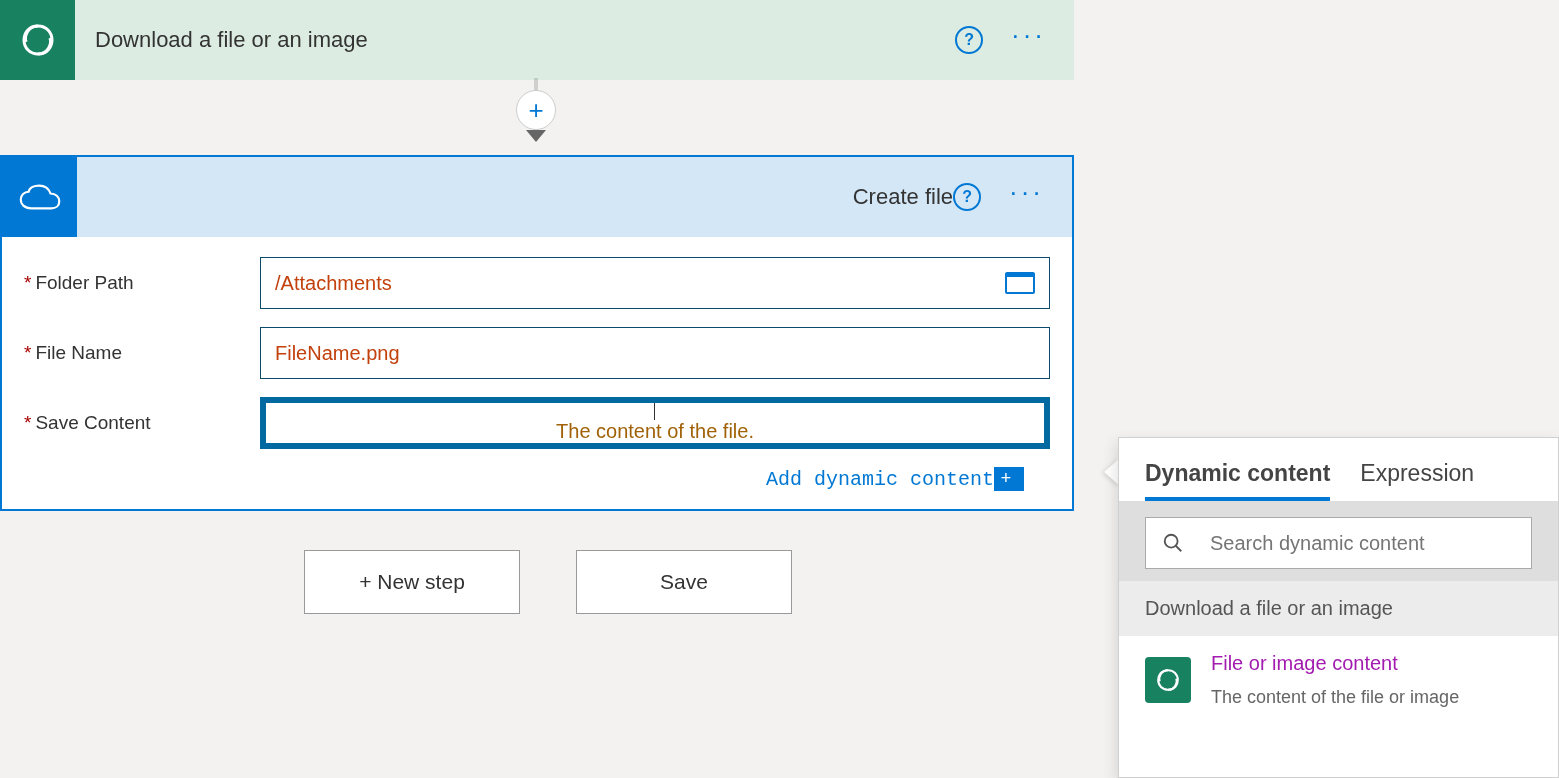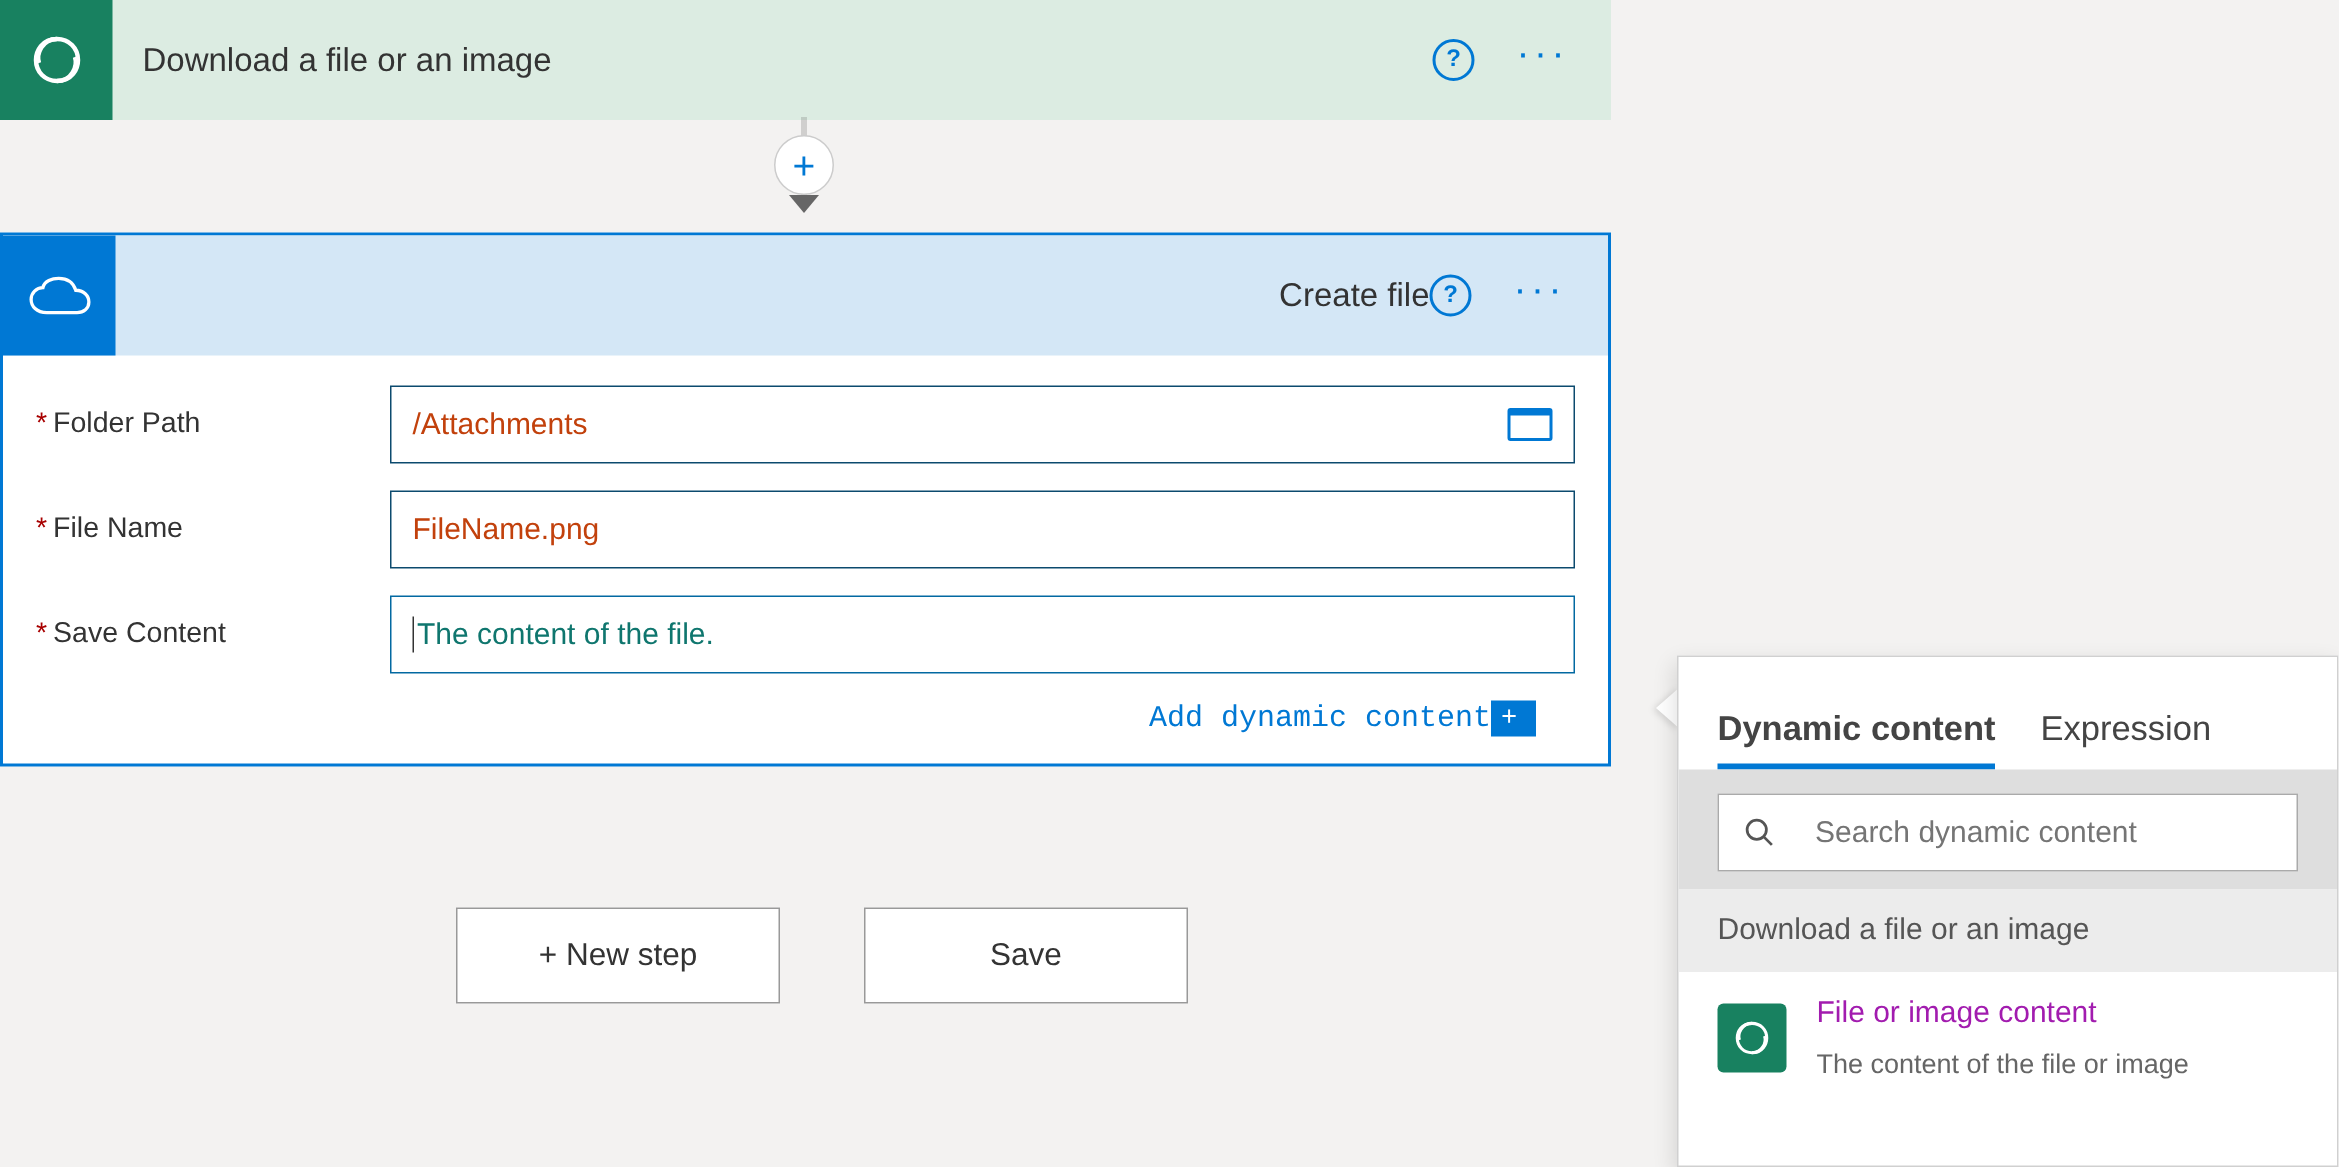--- a/index.html
+++ b/index.html
@@ -144,22 +144,23 @@
     color:#c2410c;
   }
   .folder-input { position:relative; }
   .folder-icon {
     width:30px; height:22px; border:2px solid #0078d4;
     border-top-width:5px; border-radius:2px;
     position:absolute; right:14px; top:14px;
     cursor:pointer;
   }
   .file-content-input {
-    border: 1px solid #0369a1;
-    color:#0f766e;
+    border: 6px solid #0369a1;
+    color:#a16207;
+    flex-direction:column;
   }
   .cursor-caret {
     width:1px; height:24px; background:#333; display:inline-block; margin-right:2px;
   }
   .add-dyn-row {
     display:flex;
     justify-content:flex-end;
     align-items:center;
     padding-right: 26px;
     font-family: Liberation Mono, monospace;
@@ -172,21 +173,21 @@
     display:flex; align-items:center; justify-content:center;
     font-size:18px; cursor:pointer;
   }
   .add-dyn-collapse {
     width:6px; height:24px; background:#0078d4;
   }
 
   
   .bottom-buttons {
     position:absolute;
-    left: 304px; top: 605px;
+    left: 304px; top: 550px;
     display:flex; gap:56px;
   }
   .btn {
     width:216px; height:64px;
     border:1px solid #999;
     background:#fff;
     display:flex; align-items:center; justify-content:center;
     font-size:21px; color:#333; cursor:pointer;
   }
 
@@ -206,21 +207,20 @@
     left:1104px; top:458px;
     width: 0; height: 0;
     border-top: 14px solid transparent;
     border-bottom: 14px solid transparent;
     border-right: 16px solid #fff;
     filter: drop-shadow(-2px 1px 2px rgba(0,0,0,.12));
   }
   .popup-tabs {
     display:flex; gap:30px;
     padding: 22px 26px 0 26px;
-    margin-top: 12px;
   }
   .tab {
     font-size:23px; color:#444;
     padding-bottom:10px;
     cursor:pointer;
   }
   .tab.active {
     font-weight:600;
     border-bottom:4px solid #0078d4;
   }

